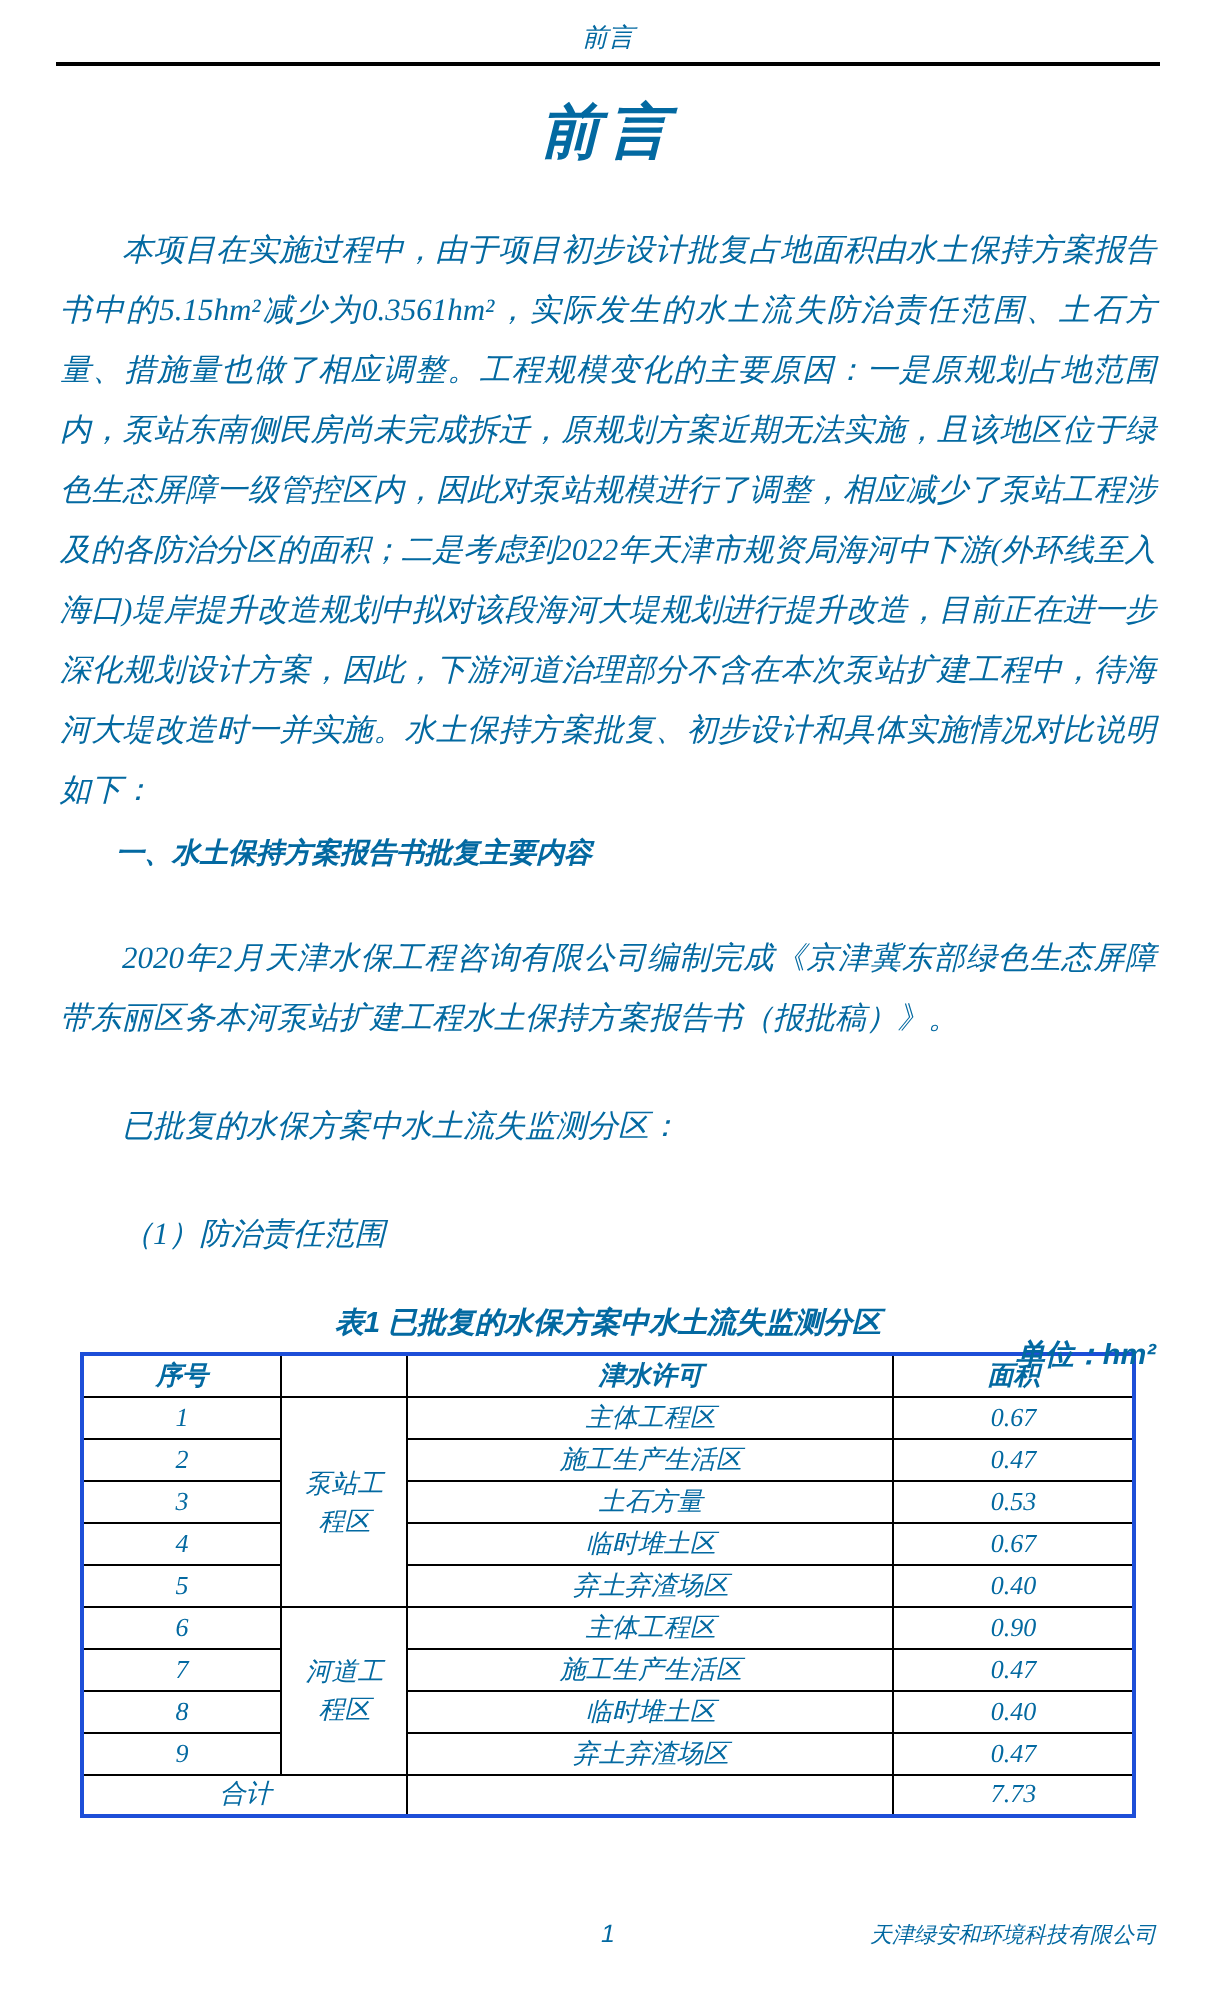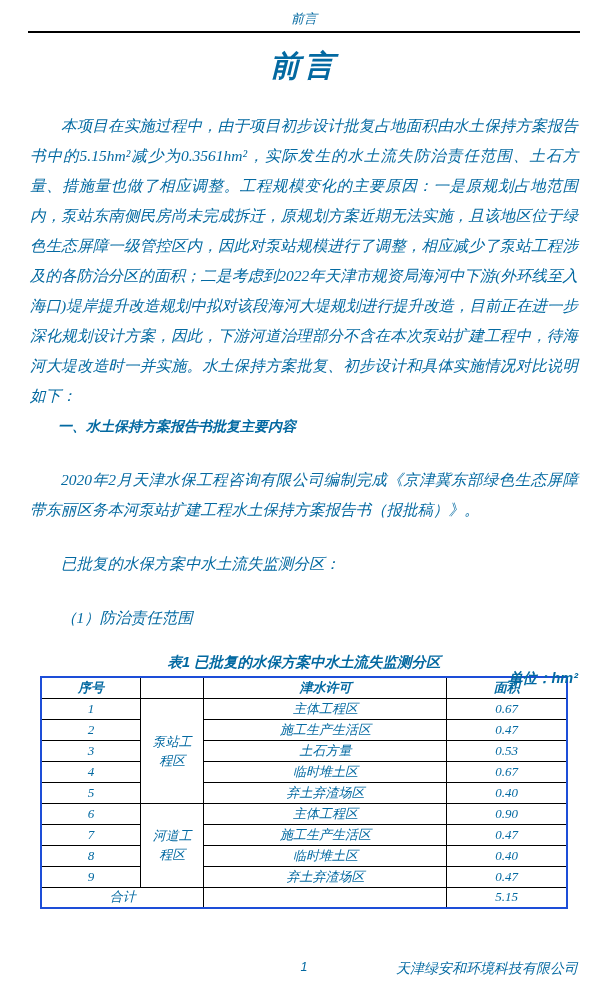--- a/index.html
+++ b/index.html
@@ -88,21 +88,21 @@
   .footer-page-num {
     position: absolute;
     left: 0; right: 0;
     text-align: center;
     font-family: "Liberation Sans", "DejaVu Sans", sans-serif;
     font-size: 12.5px;
   }
   .footer-company {
     position: absolute;
     right: 0;
-    font-size: 14px;
+    font-size: 11px;
   }
 </style>
 </head>
 <body>
 
 <div class="page">
 
   <div class="running-header">
     <span>前言</span>
   </div>
@@ -183,21 +183,21 @@
         <td>0.40</td>
       </tr>
       <tr>
         <td>9</td>
         <td>弃土弃渣场区</td>
         <td>0.47</td>
       </tr>
       <tr>
         <td colspan="2">合计</td>
         <td></td>
-        <td>5.15</td>
+        <td>7.73</td>
       </tr>
     </tbody>
   </table>
 
   <div class="page-footer">
     <span class="footer-page-num">1</span>
     <span class="footer-company">天津绿安和环境科技有限公司</span>
   </div>
 
 </div>

